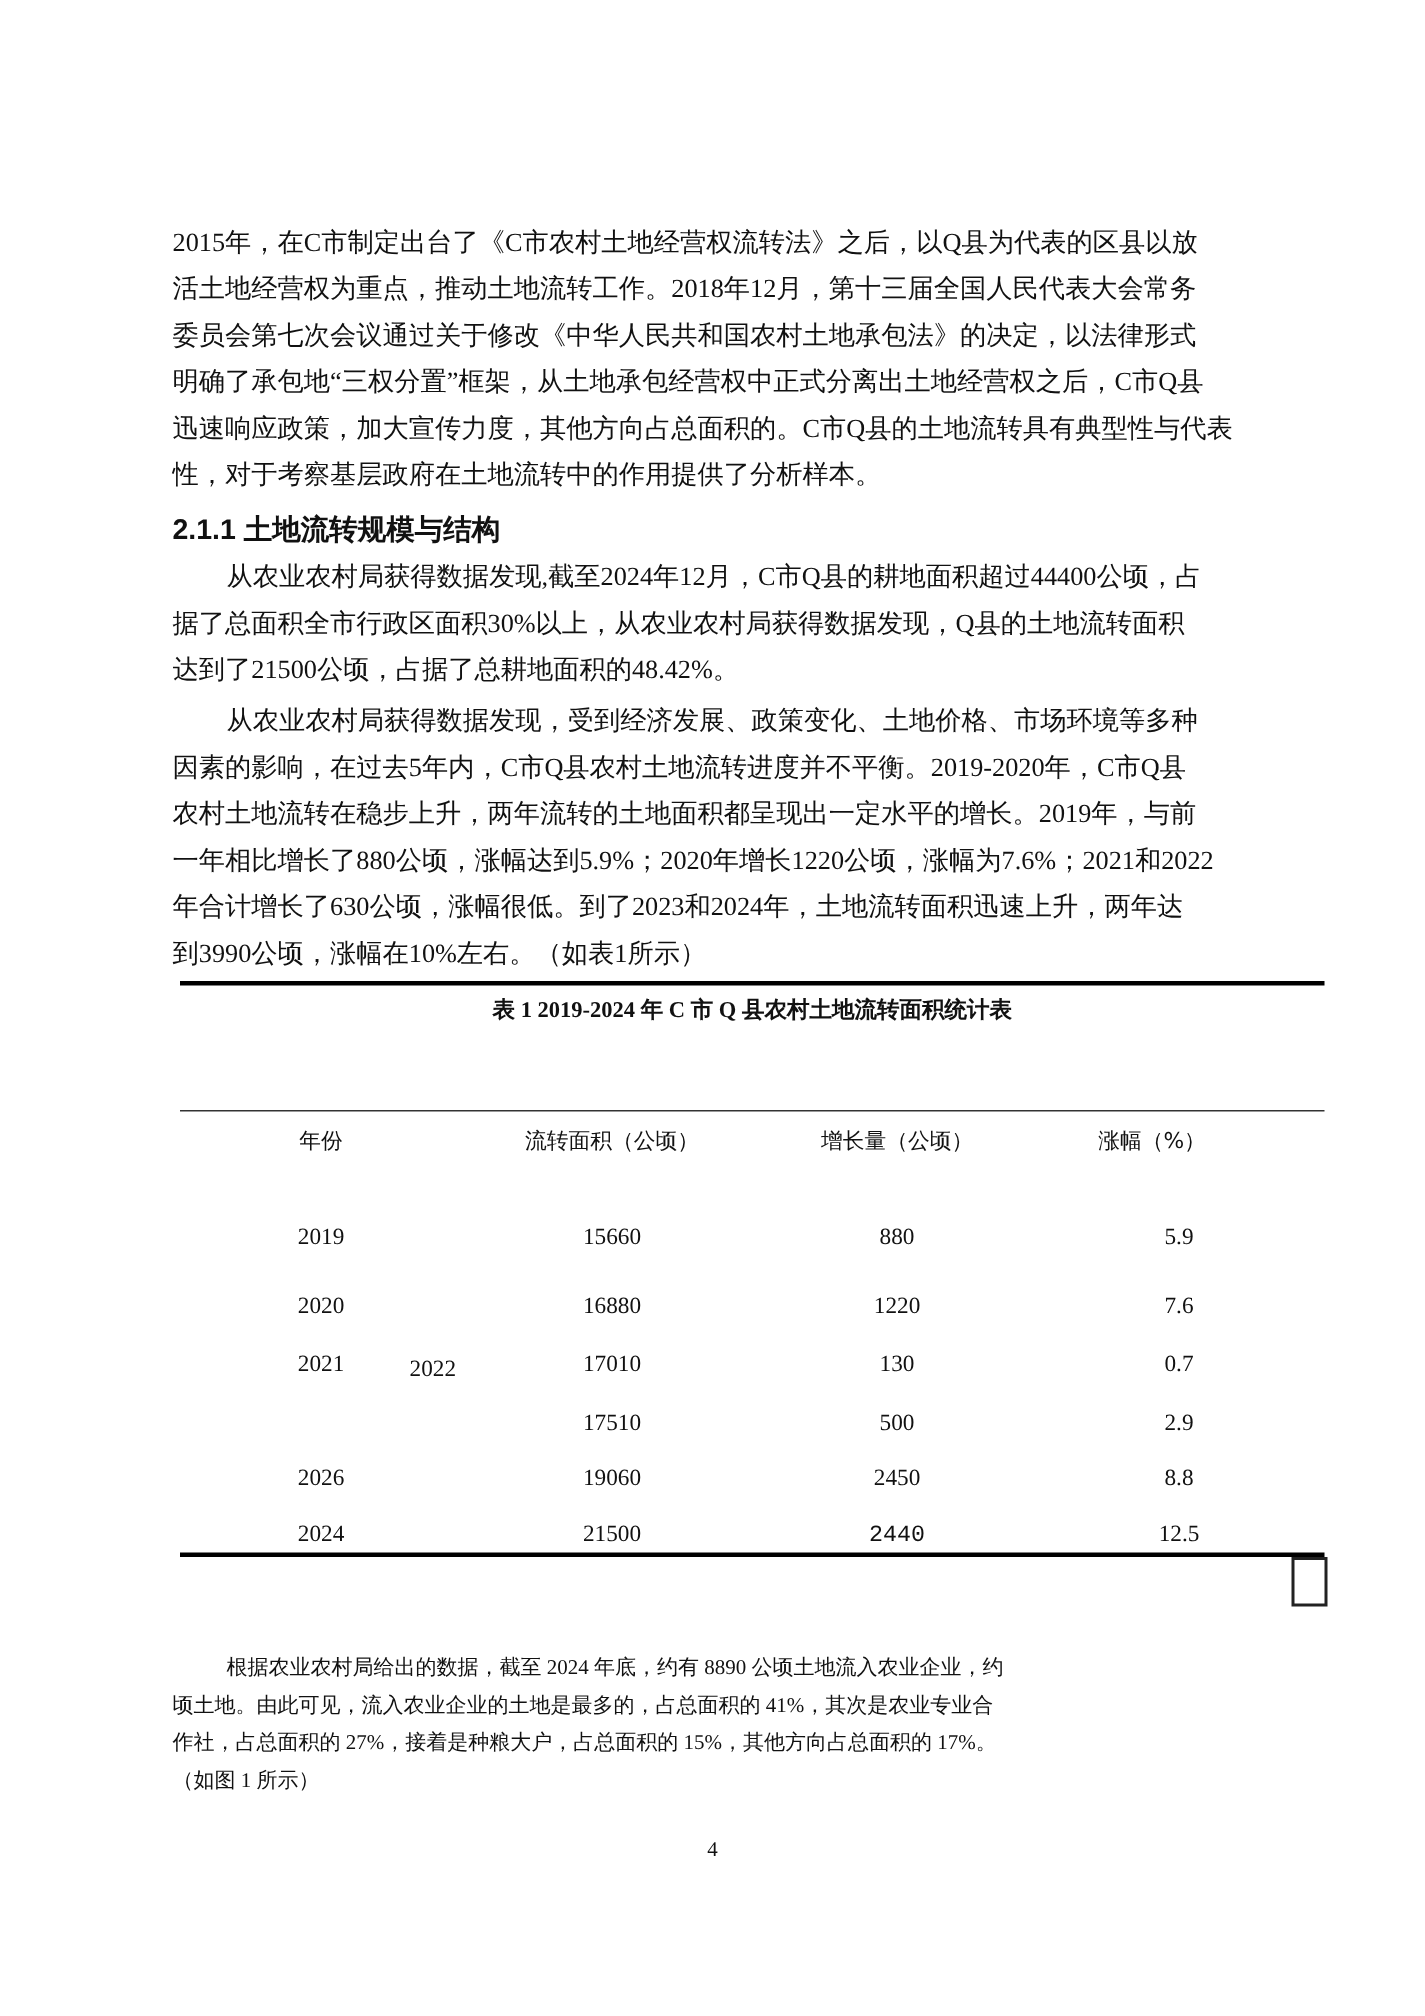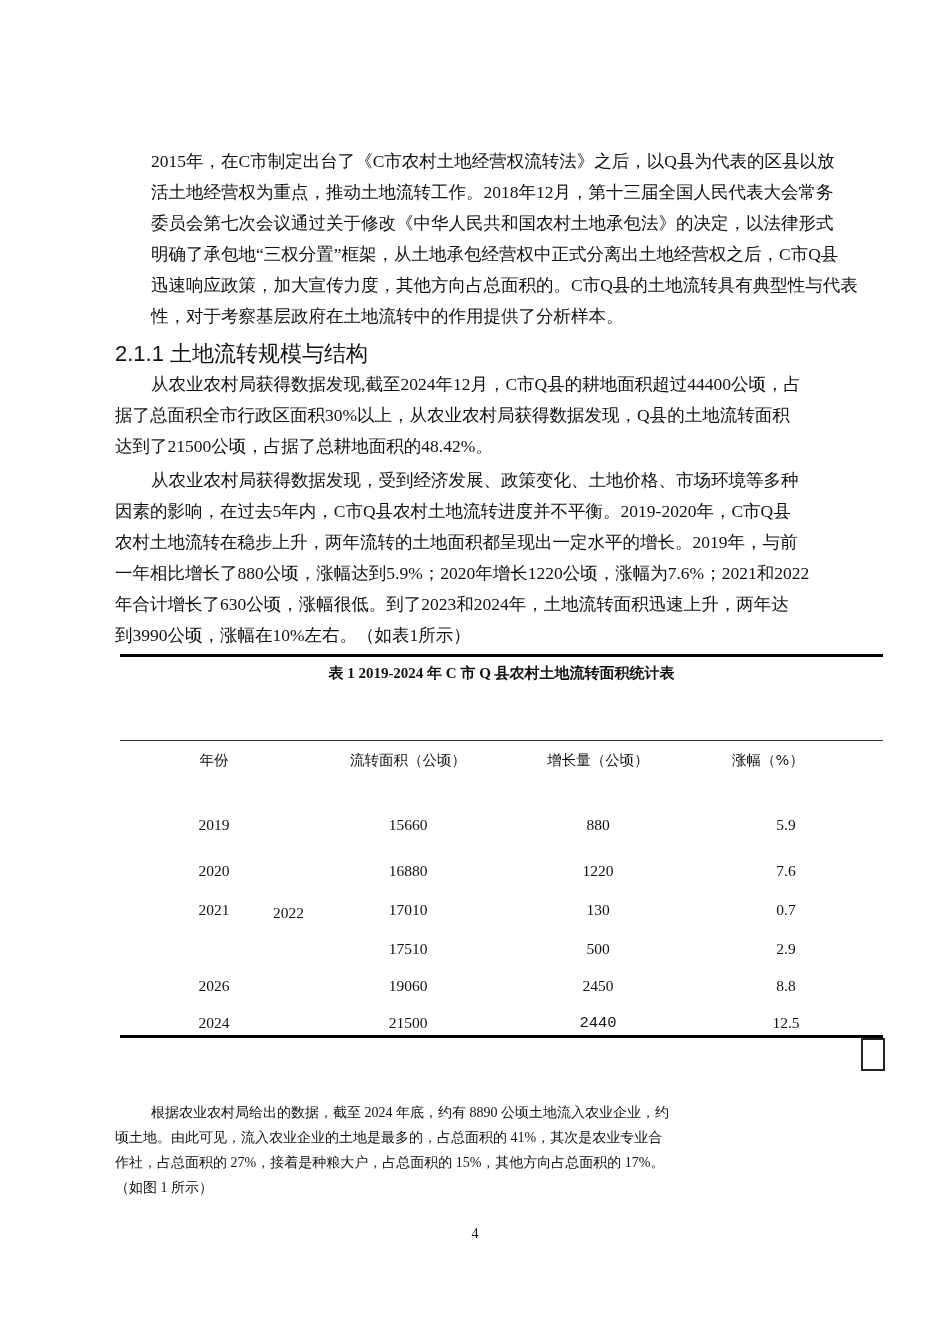--- a/index.html
+++ b/index.html
@@ -1,35 +1,35 @@
 <!DOCTYPE html>
 <html><head>
 <meta charset="utf-8">
 <style>
   html, body { margin: 0; padding: 0; background: #ffffff; }
   body { width: 950px; height: 1344px; position: relative; overflow: hidden;
          font-family: "Liberation Serif", "DejaVu Serif", serif; color: #111; }
   .para { position: absolute; left: 115px; width: 780px; font-size: 17.5px; line-height: 31px; margin: 0; }
   .line { display: block; white-space: nowrap; }
   .indent { padding-left: 36px; }
-  .heading { position: absolute; left: 115px; top: 338px; font-size: 22px; font-weight: normal; line-height: 31px;
+  .heading { position: absolute; left: 115px; top: 338px; font-size: 19px; font-weight: bold; line-height: 31px;
              font-family: "Liberation Sans", "DejaVu Sans", sans-serif; margin: 0; text-align: right; }
   .rule { position: absolute; background: #000; }
   .caption { position: absolute; left: 120px; width: 763px; top: 664px; text-align: center;
              font-size: 15px; font-weight: bold; }
   .th, .td { position: absolute; font-size: 15.5px; text-align: center; width: 180px; }
   .th { font-family: "DejaVu Sans", sans-serif; font-size: 14.5px; }
   .box { position: absolute; left: 861px; top: 1038px; width: 24px; height: 33px; border: 2px solid #222; box-sizing: border-box; }
   .para2 { position: absolute; left: 115px; width: 780px; font-size: 14px; line-height: 25px; margin: 0; top: 1100px; }
   .pagenum { position: absolute; left: 0; width: 950px; top: 1226px; text-align: center; font-size: 14px; }
 </style>
 </head>
 <body>
 
-<div class="para" style="top:146px;margin-left:36px;">
+<div class="para" style="top:146px;">
   <span class="line">2015年，在C市制定出台了《C市农村土地经营权流转法》之后，以Q县为代表的区县以放</span>
   <span class="line">活土地经营权为重点，推动土地流转工作。2018年12月，第十三届全国人民代表大会常务</span>
   <span class="line">委员会第七次会议通过关于修改《中华人民共和国农村土地承包法》的决定，以法律形式</span>
   <span class="line">明确了承包地“三权分置”框架，从土地承包经营权中正式分离出土地经营权之后，C市Q县</span>
   <span class="line">迅速响应政策，加大宣传力度，其他方向占总面积的。C市Q县的土地流转具有典型性与代表</span>
   <span class="line">性，对于考察基层政府在土地流转中的作用提供了分析样本。</span>
 </div>
 
 <h3 class="heading">2.1.1  土地流转规模与结构</h3>
 

